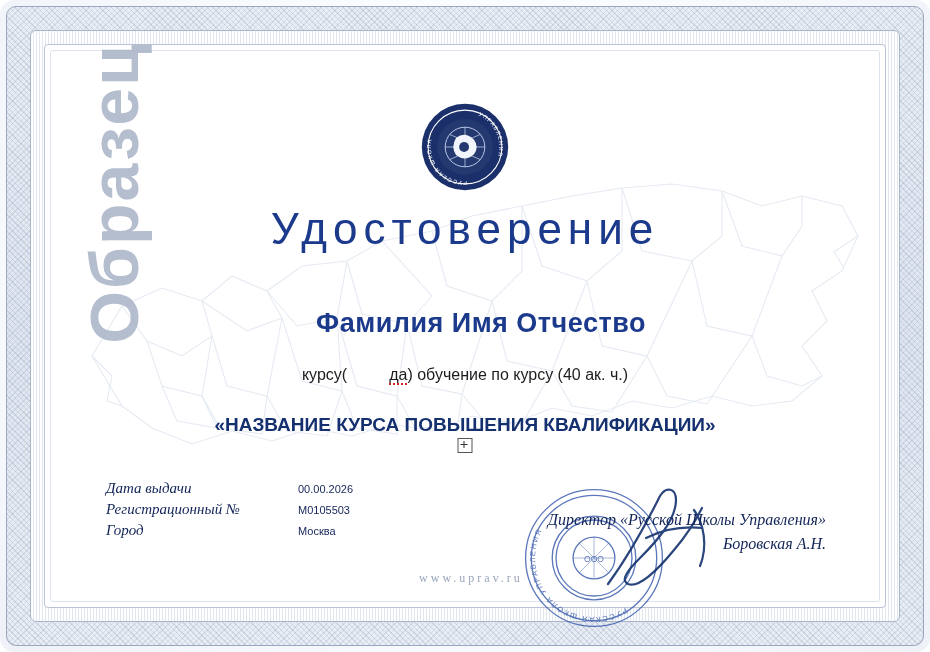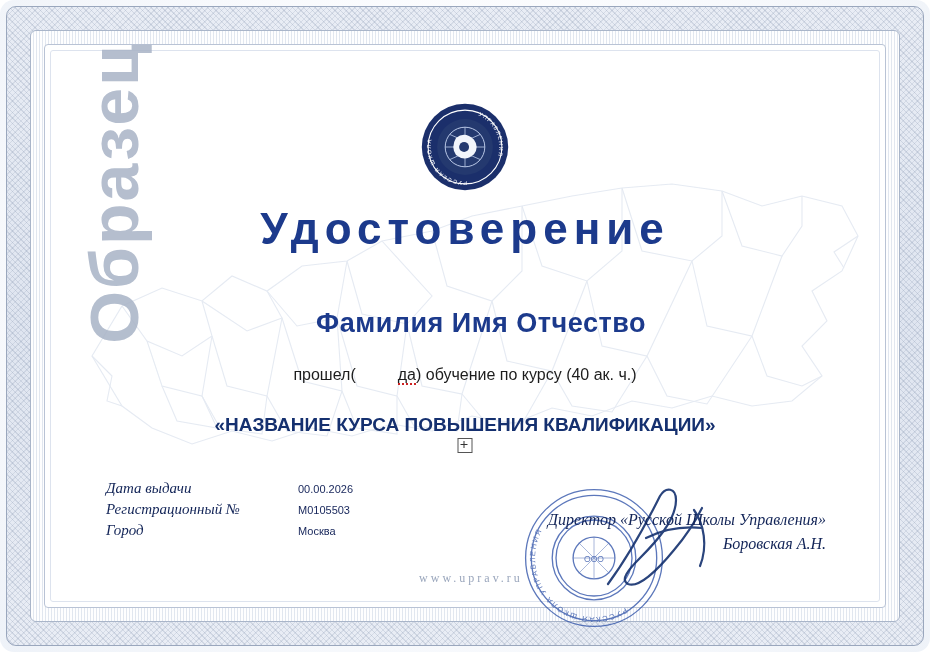--- a/index.html
+++ b/index.html
@@ -120,21 +120,21 @@
   .logo svg { width: 100%; height: 100%; display: block; }
 
   .title {
     position: absolute;
     top: 154px;
     left: 0;
     right: 0;
     text-align: center;
     color: #1c3a8c;
     font-size: 44px;
-    font-weight: 700;
+    font-weight: 400;
     letter-spacing: 6px;
   }
 
   .subtitle {
     position: absolute;
     top: 218px;
     left: 0;
     right: 0;
     text-align: center;
     color: #1d1d1d;
@@ -341,21 +341,21 @@
         <text fill="#ffffff" font-size="6.2" font-family="Liberation Sans, sans-serif" letter-spacing="1.4">
           <textPath href="#ringTop" startOffset="18%" text-anchor="middle">УПРАВЛЕНИЯ</textPath>
         </text>
       </svg>
     </div>
 
     <div class="title">Удостоверение</div>
     <div class="holder-name">Фамилия Имя Отчество</div>
 
     <div class="course-line">
-      <span>прошел(</span><span class="spell-err">да</span><span>) обучение по курсу (40 ак. ч.)</span>
+      <span>курсу(</span><span class="spell-err">да</span><span>) обучение по курсу (40 ак. ч.)</span>
     </div>
 
     <div class="course-name">«НАЗВАНИЕ КУРСА ПОВЫШЕНИЯ КВАЛИФИКАЦИИ»</div>
     <div class="focus-marker"></div>
 
     <div class="details">
       <div class="detail-row">
         <span class="detail-label">Дата выдачи</span>
         <span class="detail-value">00.00.2026</span>
       </div>

